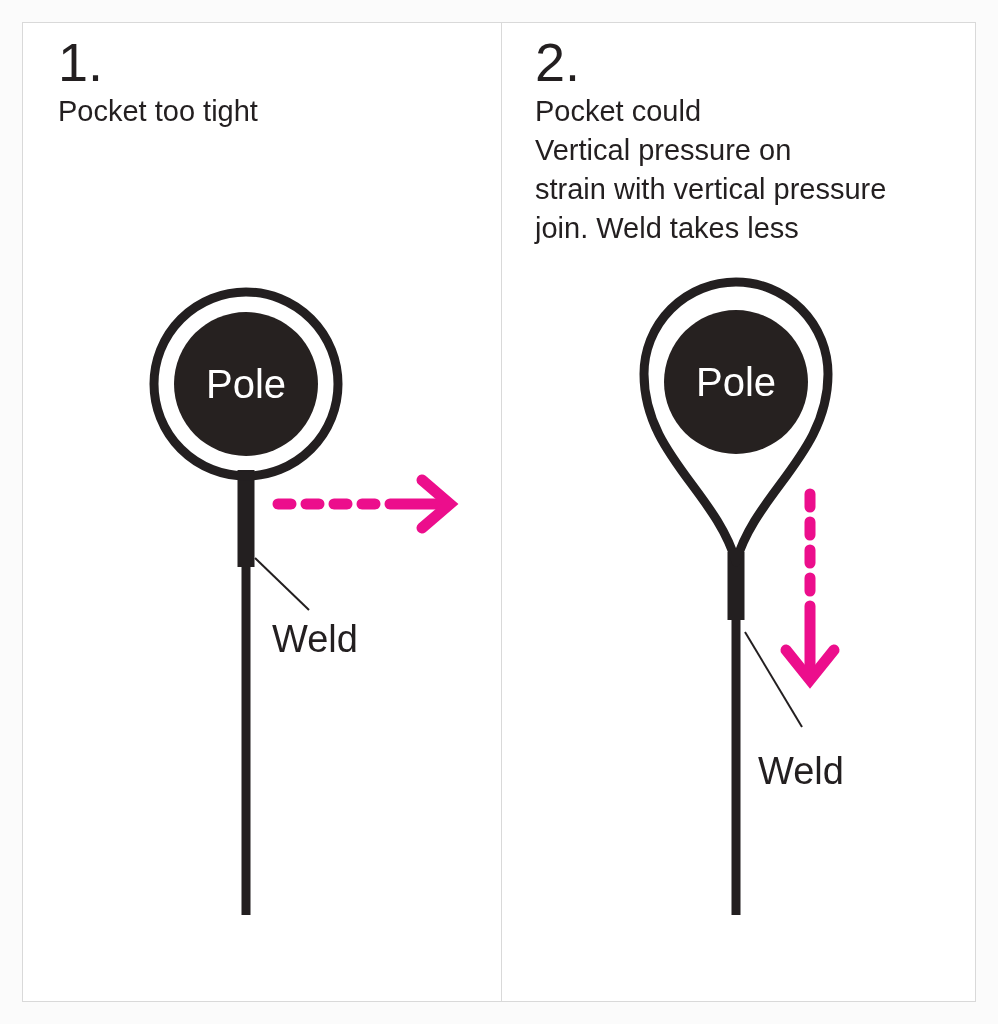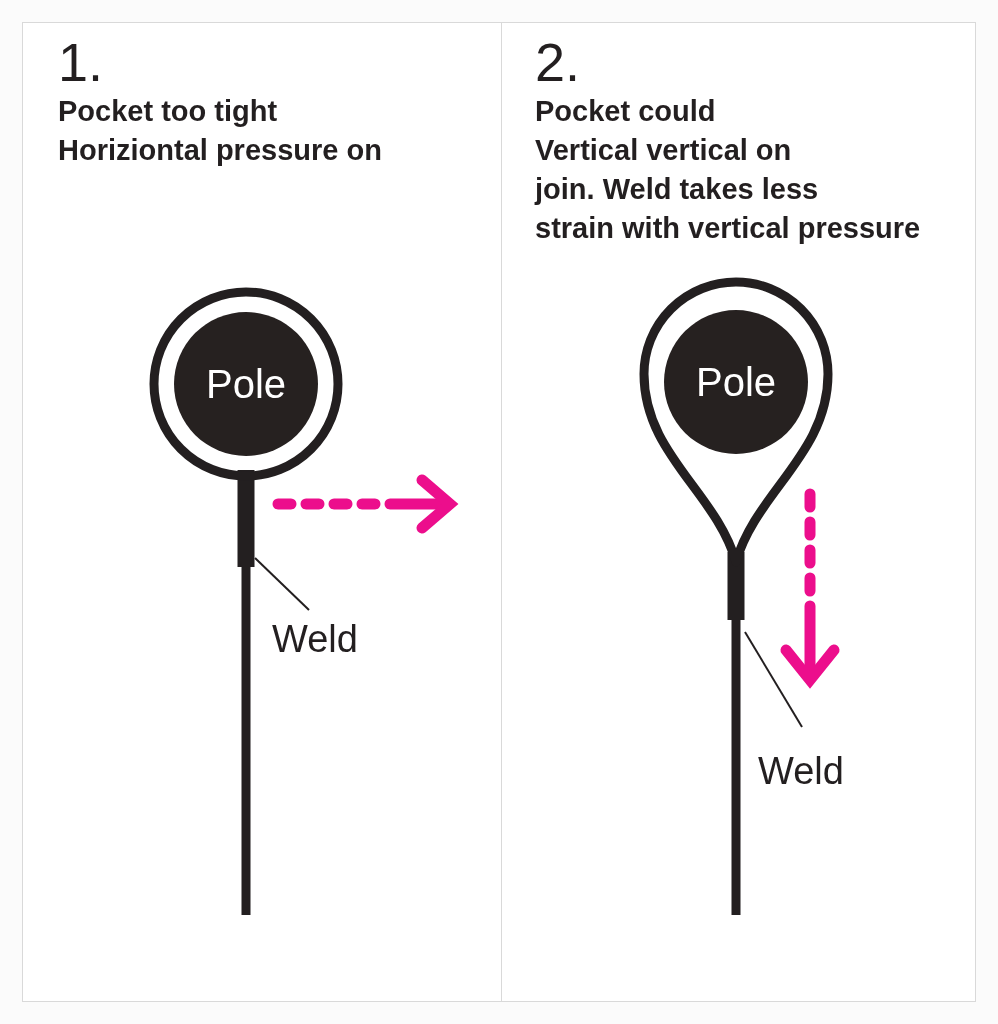--- a/index.html
+++ b/index.html
@@ -65,21 +65,21 @@
     line-height: 60px;
     color: #231f20;
     font-weight: 400;
     letter-spacing: 0px;
   }
 
   .caption-line {
     font-size: 29px;
     line-height: 39px;
     color: #231f20;
-    font-weight: 700;
+    font-weight: 400;
     white-space: nowrap;
   }
 
   .diagram {
     position: absolute;
     left: 0;
     top: 0;
     width: 100%;
     height: 980px;
   }
@@ -102,21 +102,20 @@
 
 <div class="page">
   <div class="frame"></div>
   <div class="divider"></div>
 
   <div class="panel panel-1">
 
     <div class="caption">
       <div class="step-number">1.</div>
       <div class="caption-line">Pocket too tight</div>
-      <div class="caption-line">Horiziontal pressure on</div>
     </div>
 
     <svg class="diagram" viewBox="0 0 480 980" width="480" height="980">
 
       <line x1="224" y1="540" x2="224" y2="893" stroke="#231f20" stroke-width="9" stroke-linecap="butt"></line>
 
       <line x1="224" y1="448" x2="224" y2="545" stroke="#231f20" stroke-width="17" stroke-linecap="butt"></line>
 
       <circle cx="224" cy="362" r="92" fill="none" stroke="#231f20" stroke-width="9"></circle>
 
@@ -133,23 +132,23 @@
 
       <text class="label-text" x="250" y="630">Weld</text>
     </svg>
   </div>
 
   <div class="panel panel-2">
 
     <div class="caption">
       <div class="step-number">2.</div>
       <div class="caption-line">Pocket could</div>
-      <div class="caption-line">Vertical vertical on</div>
+      <div class="caption-line">Vertical pressure on</div>
+      <div class="caption-line">strain with vertical pressure</div>
       <div class="caption-line">join. Weld takes less</div>
-      <div class="caption-line">strain with vertical pressure</div>
     </div>
 
     <svg class="diagram" viewBox="0 0 474 980" width="474" height="980">
 
       <line x1="234" y1="590" x2="234" y2="893" stroke="#231f20" stroke-width="9" stroke-linecap="butt"></line>
 
       <line x1="234" y1="530" x2="234" y2="598" stroke="#231f20" stroke-width="17" stroke-linecap="butt"></line>
 
       <path d="M 234 540
                C 214 470, 142 432, 142 352

